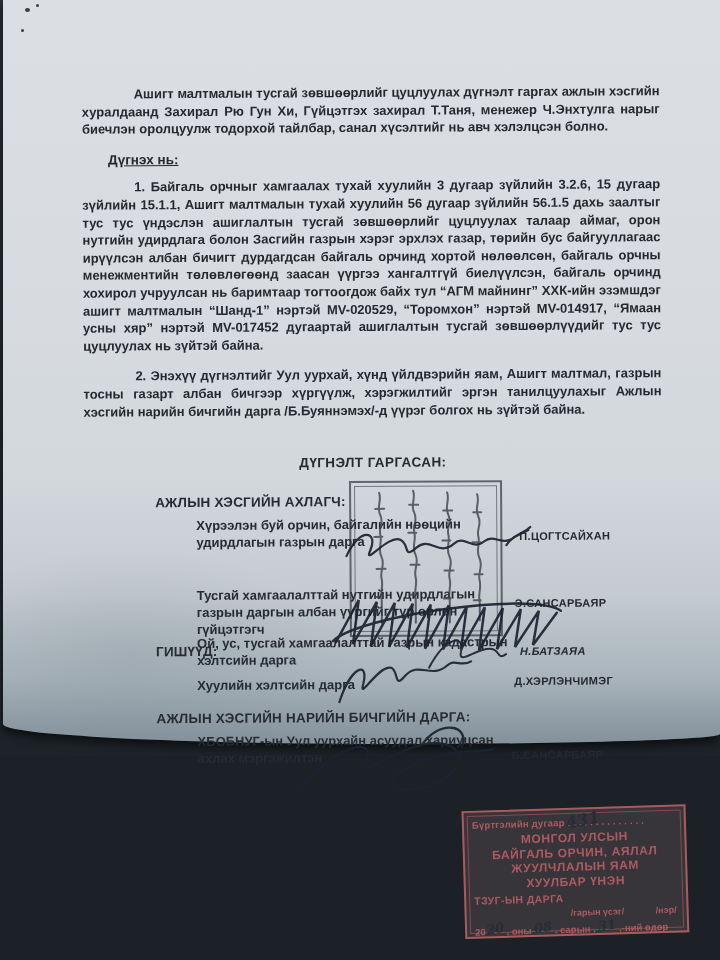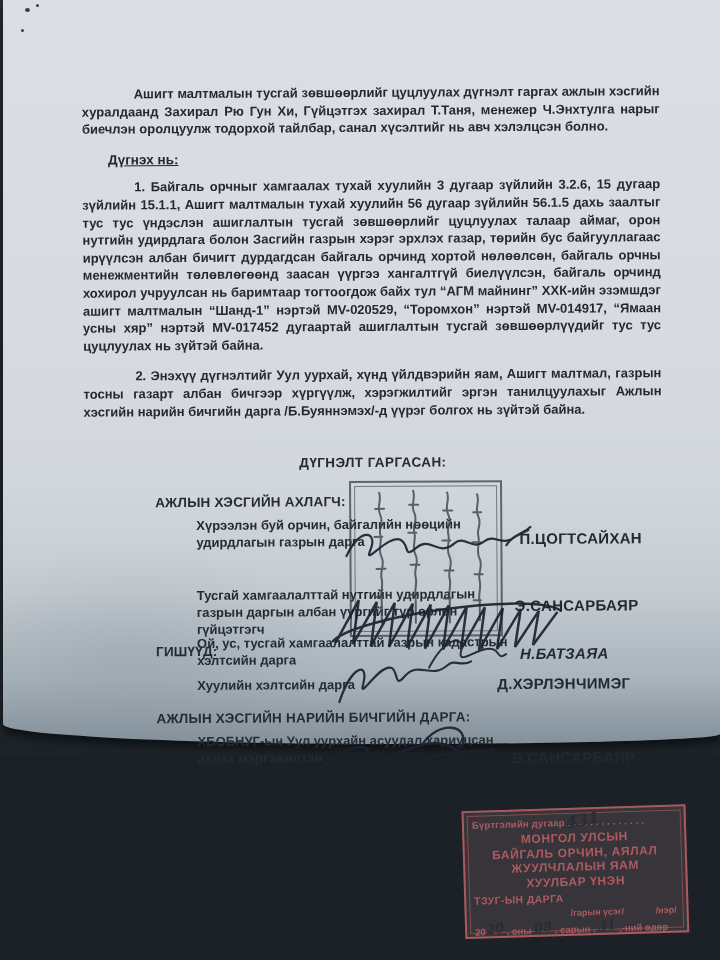--- a/index.html
+++ b/index.html
@@ -36,21 +36,21 @@
     font-weight:bold;text-decoration:underline;text-indent:0;
     font-size:13.5px;
   }
   .abs{position:absolute;}
   .issued-heading{
     left:84px;top:455px;width:578px;text-align:center;
     font-weight:bold;font-size:13.5px;letter-spacing:.4px;color:#262b32;
   }
   .role-heading{left:155px;font-weight:bold;font-size:13.5px;letter-spacing:.2px;color:#262b32;}
   .entry-title{left:196px;width:322px;font-weight:bold;font-size:13px;line-height:17px;color:#262b32;}
-  .entry-name{font-weight:bold;font-size:15px;letter-spacing:.3px;color:#242930;white-space:nowrap;}
+  .entry-name{font-weight:bold;font-size:11px;letter-spacing:.3px;color:#242930;white-space:nowrap;}
   
   .seal{
     left:349px;top:481px;width:153px;height:156px;
     border:2px solid rgba(52,58,68,.72);
     box-sizing:border-box;
   }
   .seal-inner{
     position:absolute;left:3px;top:3px;right:3px;bottom:3px;
     border:1px solid rgba(52,58,68,.6);
   }
@@ -103,21 +103,21 @@
     <div class="abs role-heading" style="top:494px;">АЖЛЫН ХЭСГИЙН АХЛАГЧ:</div>
     <div class="abs entry-title" style="top:516px;">Хүрээлэн буй орчин, байгалийн нөөцийн удирдлагын газрын дарга</div>
     <div class="abs entry-name" style="left:519px;top:531px;">П.ЦОГТСАЙХАН</div>
 
     <div class="abs role-heading" style="top:599px;margin-top:44px;">ГИШҮҮД:</div>
     <div class="abs entry-title" style="top:586px;">Тусгай хамгаалалттай нутгийн удирдлагын газрын даргын албан үүргийг түр орлон гүйцэтгэгч</div>
     <div class="abs entry-name" style="left:514px;top:598px;">Э.САНСАРБАЯР</div>
     <div class="abs entry-title" style="top:634px;">Ой, ус, тусгай хамгаалалттай газрын кадастрын хэлтсийн дарга</div>
     <div class="abs entry-name" style="left:519px;top:646px;font-style:italic;">Н.БАТЗАЯА</div>
     <div class="abs entry-title" style="top:676px;">Хуулийн хэлтсийн дарга</div>
-    <div class="abs entry-name" style="left:496px;top:676px;text-align:right;">Д.ХЭРЛЭНЧИМЭГ</div>
+    <div class="abs entry-name" style="left:513px;top:676px;text-align:right;">Д.ХЭРЛЭНЧИМЭГ</div>
 
     <div class="abs role-heading" style="top:710px;">АЖЛЫН ХЭСГИЙН НАРИЙН БИЧГИЙН ДАРГА:</div>
     <div class="abs entry-title" style="top:732px;">ХБОБНУГ-ын Уул уурхайн асуудал хариуцсан ахлах мэргэжилтэн</div>
     <div class="abs entry-name" style="left:510px;top:750px;">Б.САНСАРБАЯР</div>
 
     <div class="abs seal">
       <div class="seal-inner"></div>
       <svg width="149" height="152" viewBox="0 0 149 152">
         <g stroke="#3b434e" stroke-width="2" fill="none" stroke-linecap="round" opacity="0.8">
           <path d="M28,10 c3,8 -3,14 1,22 c4,8 -2,12 0,20 c2,8 -3,14 1,22 c4,8 -2,14 0,22 c2,8 -2,14 0,22 l0,22"></path>

